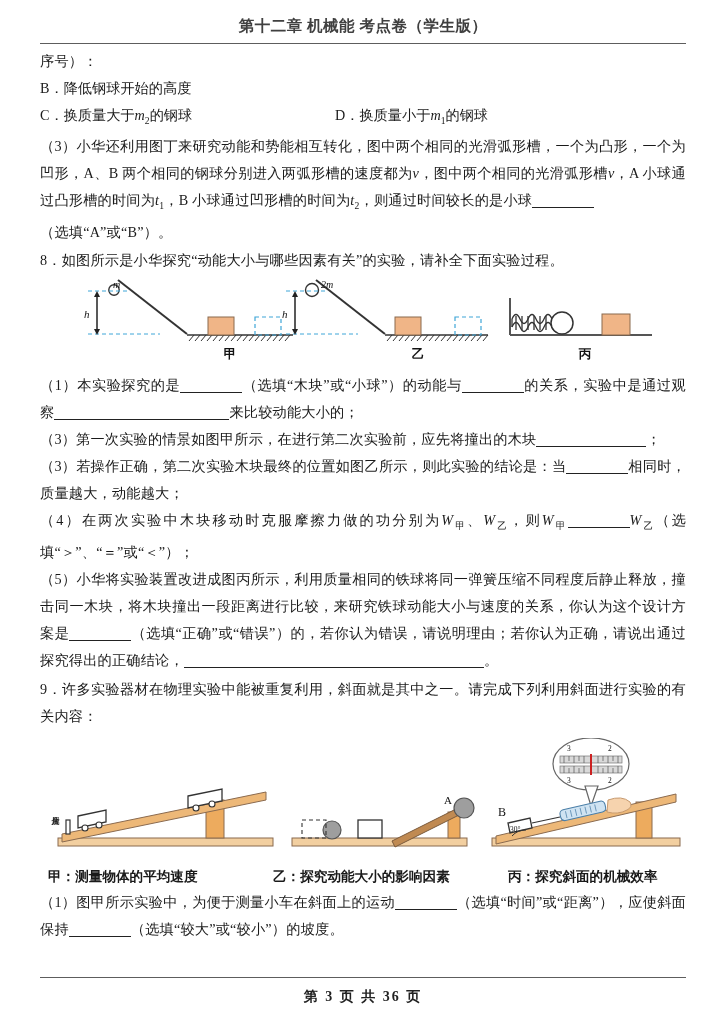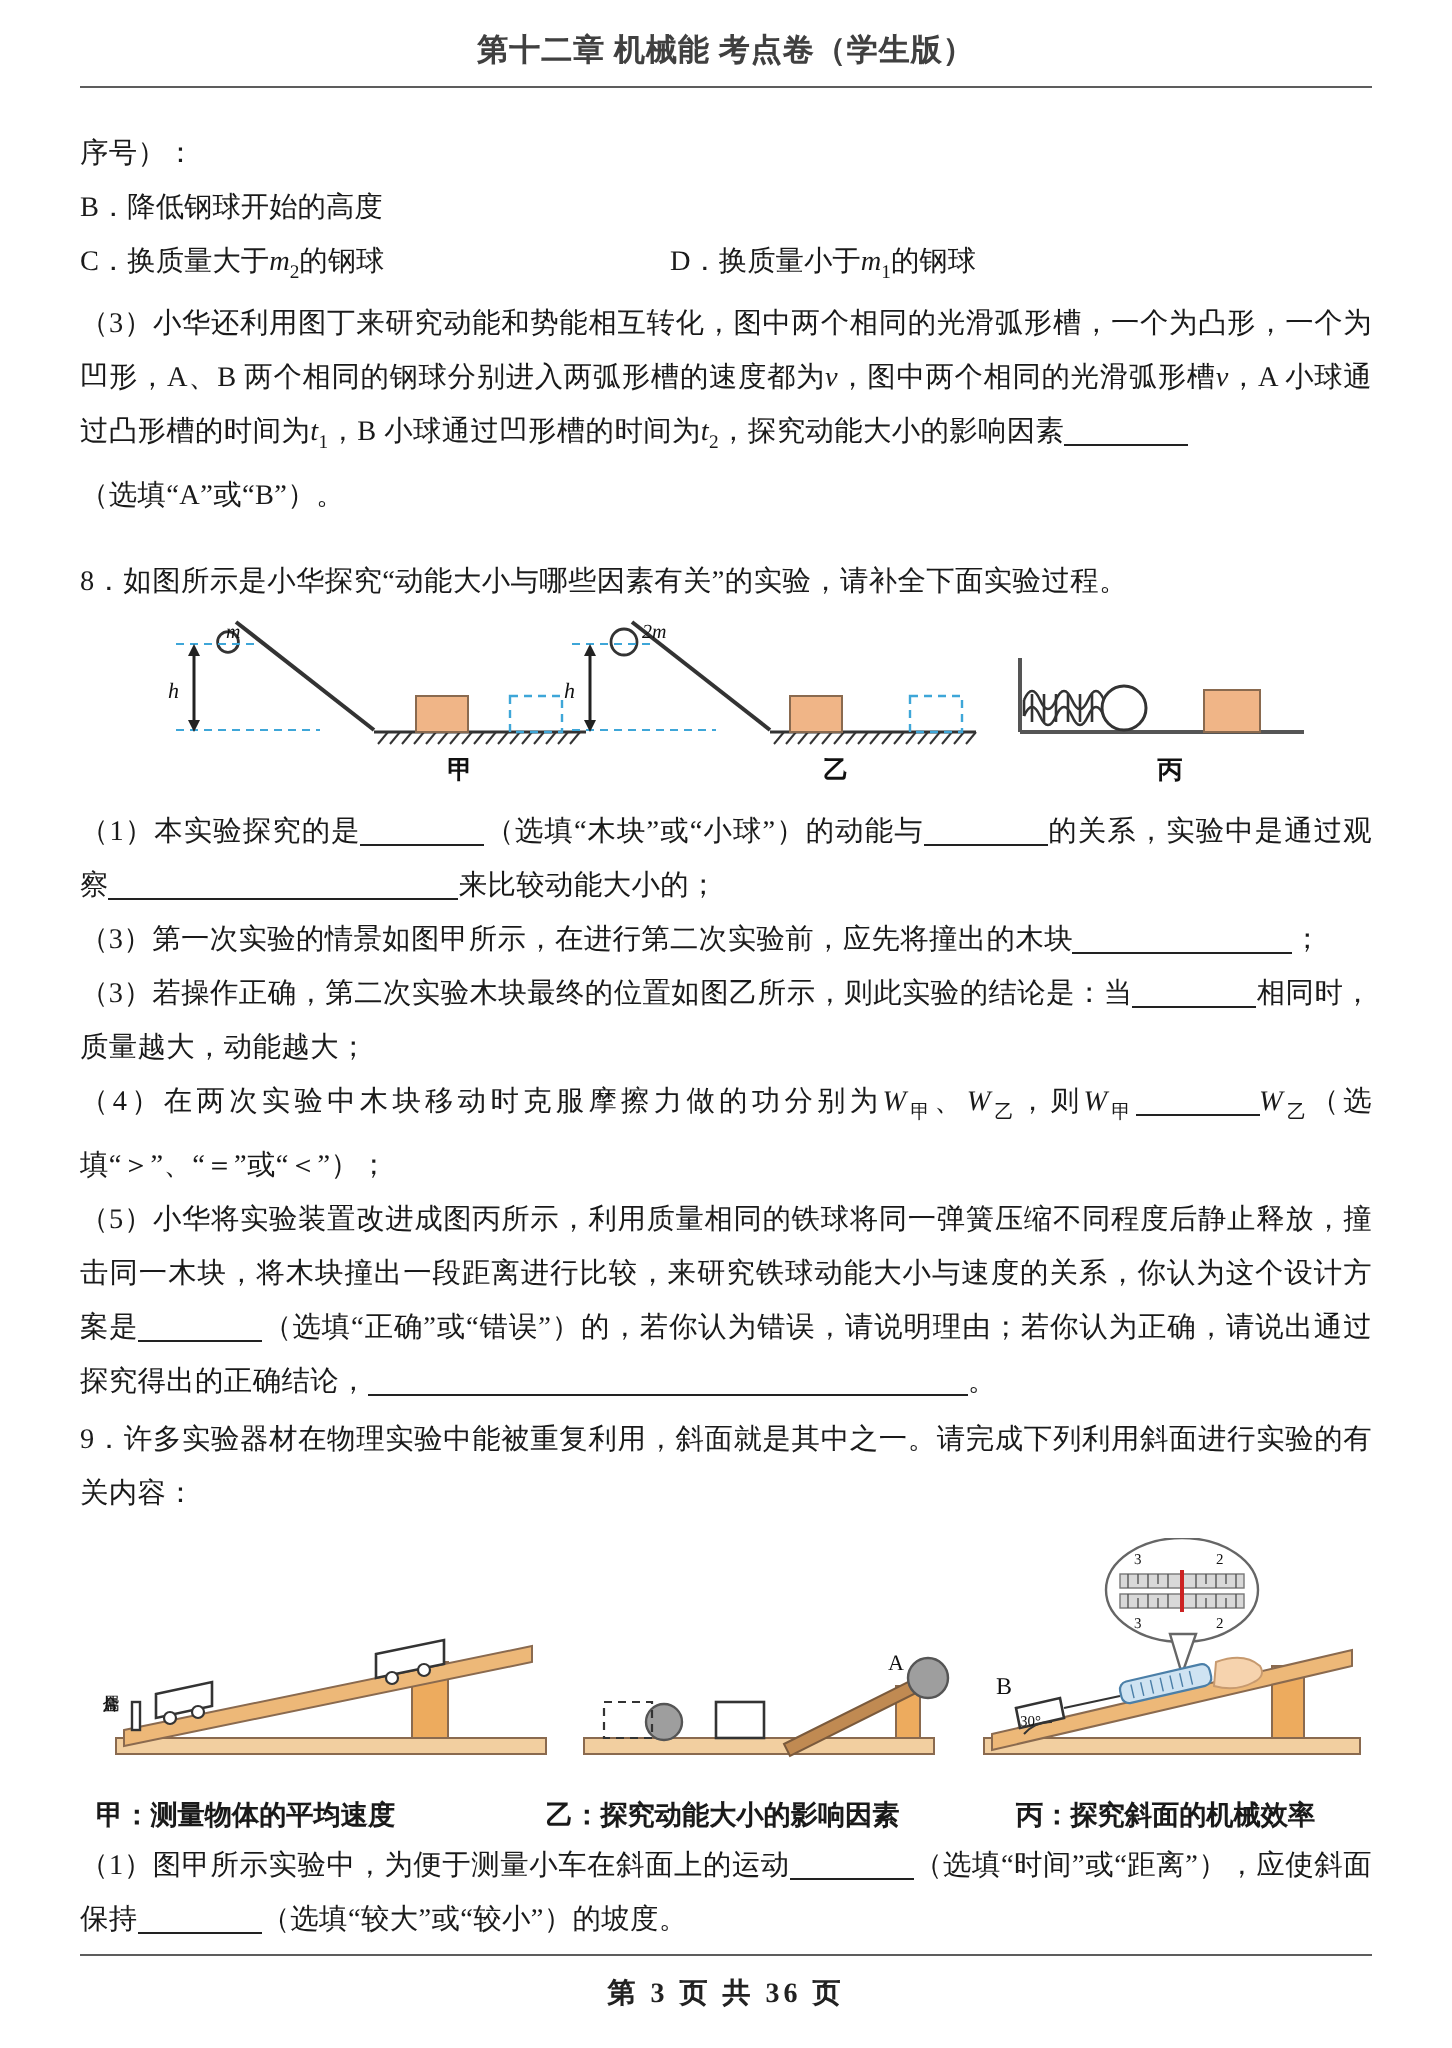--- a/index.html
+++ b/index.html
@@ -62,40 +62,40 @@
   svg { display:block; }
 </style>
 </head>
 <body>
 
 <div class="page">
 
   <div class="header-title">第十二章 机械能 考点卷（学生版）</div>
   <div class="rule-top"></div>
 
-  <div class="txt" style="margin-top:20px;">序号）：</div>
+  <div class="txt" style="margin-top:4px;">序号）：</div>
 
   <div class="opt-row">
     <div>B．降低钢球开始的高度</div>
   </div>
 
   <div class="opt-row">
     <div class="opt-a">
       <span>C．换质量大于</span><span class="ital">m</span><sub>2</sub><span>的钢球</span>
     </div>
     <div>
       <span>D．换质量小于</span><span class="ital">m</span><sub>1</sub><span>的钢球</span>
     </div>
   </div>
 
   <div class="txt">
-    <span>（3）小华还利用图丁来研究动能和势能相互转化，图中两个相同的光滑弧形槽，一个为凸形，一个为凹形，A、B 两个相同的钢球分别进入两弧形槽的速度都为</span><span class="ital">v</span><span>，图中两个相同的光滑弧形槽</span><span class="ital">v</span><span>，A 小球通过凸形槽的时间为</span><span class="ital">t</span><sub>1</sub><span>，B 小球通过凹形槽的时间为</span><span class="ital">t</span><sub>2</sub><span>，探究动能大小的影响因素</span><span class="blank-s"></span><br><span>（选填“A”或“B”）。</span>
-  </div>
-
-  <div class="txt" style="margin-top:16px;">8．如图所示是小华探究“动能大小与哪些因素有关”的实验，请补全下面实验过程。</div>
+    <span>（3）小华还利用图丁来研究动能和势能相互转化，图中两个相同的光滑弧形槽，一个为凸形，一个为凹形，A、B 两个相同的钢球分别进入两弧形槽的速度都为</span><span class="ital">v</span><span>，图中两个相同的光滑弧形槽</span><span class="ital">v</span><span>，A 小球通过凸形槽的时间为</span><span class="ital">t</span><sub>1</sub><span>，B 小球通过凹形槽的时间为</span><span class="ital">t</span><sub>2</sub><span>，则通过时间较长的是小球</span><span class="blank-s"></span><br><span>（选填“A”或“B”）。</span>
+  </div>
+
+  <div class="txt" style="margin-top:1px;">8．如图所示是小华探究“动能大小与哪些因素有关”的实验，请补全下面实验过程。</div>
 
   <div class="fig8">
     <svg width="646" height="92" viewBox="0 0 646 92">
 
       <g>
 
         <line x1="78" y1="2" x2="147" y2="56" stroke="#333" stroke-width="2"></line>
 
         <circle cx="74" cy="12" r="5.2" fill="#fff" stroke="#333" stroke-width="1.4"></circle>
 

